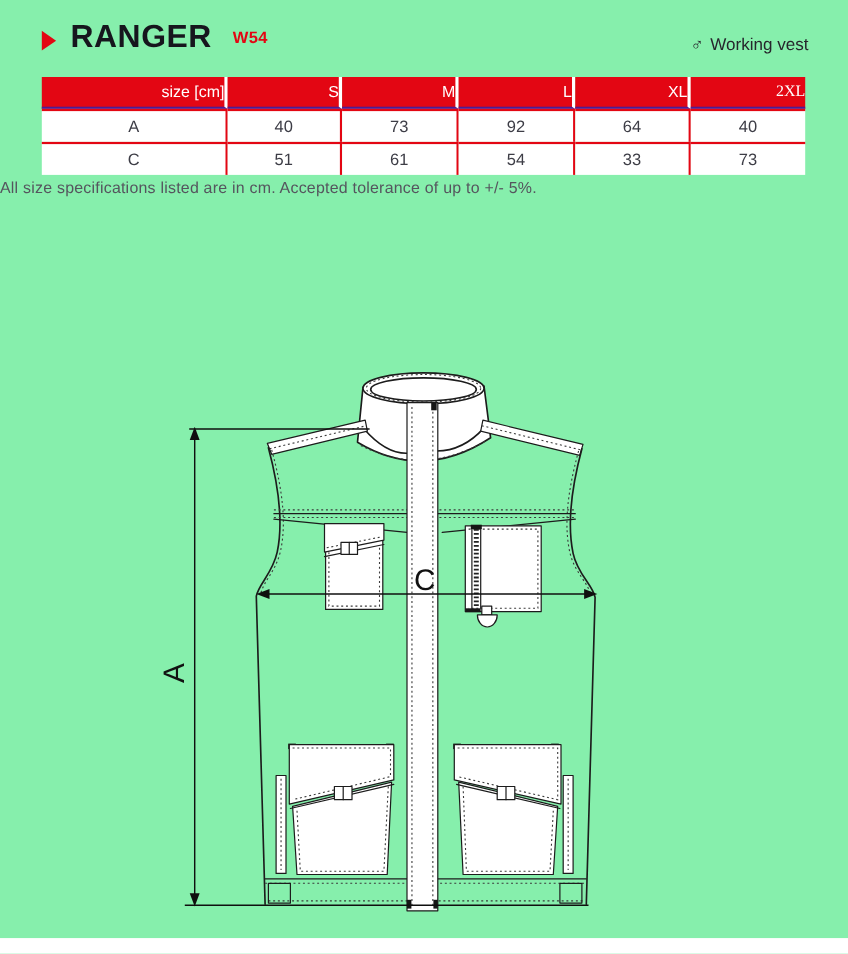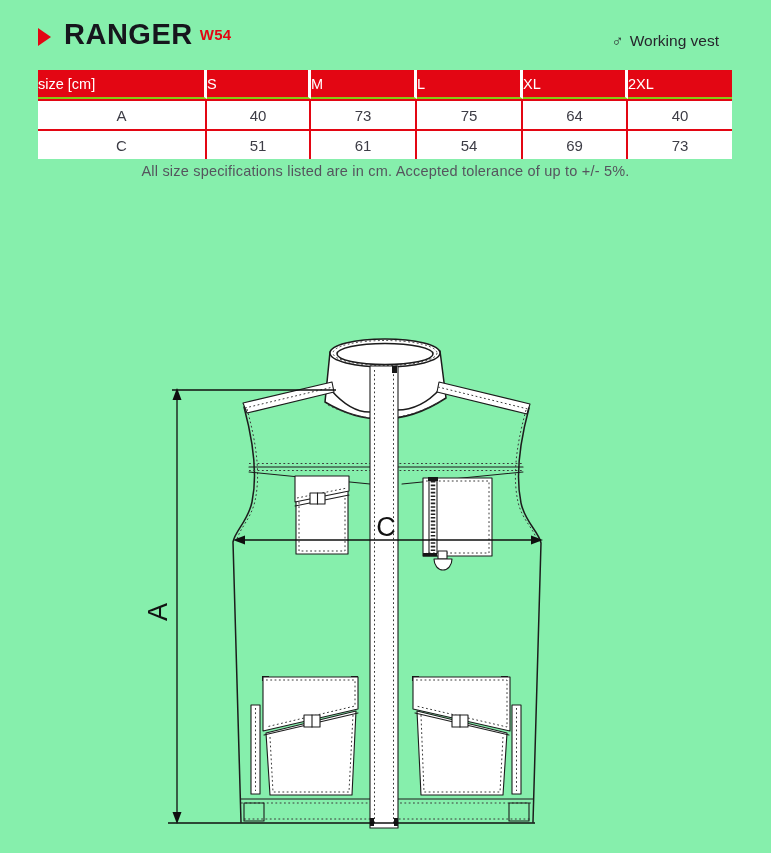--- a/index.html
+++ b/index.html
@@ -9,43 +9,43 @@
   }
 
   
   .header { position:absolute; top:20px; left:38px; right:36px; height:40px; }
   .brand { position:absolute; left:0; top:0; display:flex; align-items:center; }
   .tri {
     width:0; height:0; margin-right:13px; margin-top:4px;
     border-left:13px solid #e30613; border-top:9px solid transparent; border-bottom:9px solid transparent;
   }
   .title { font-size:29px; font-weight:800; letter-spacing:.5px; color:#16161d; line-height:1; }
-  .sku { font-size:15px; font-weight:800; color:#e30613; margin-left:7px; vertical-align:12px; letter-spacing:.3px; }
-  .ptype { position:absolute; right:16px; top:12px; font-size:15.5px; color:#26262c; }
+  .sku { font-size:15px; font-weight:800; color:#e30613; margin-left:19px; vertical-align:12px; letter-spacing:.3px; }
+  .ptype { position:absolute; right:0; top:12px; font-size:15.5px; color:#26262c; }
   .male { font-weight:700; margin-right:6px; font-size:16px; }
 
   
   .size-table { position:absolute; top:70px; left:38px; width:694px;
     border-collapse:separate; border-spacing:0; table-layout:fixed; }
   .size-table th {
     background:#e30613; color:#fff; font-weight:400; font-size:14.5px;
-    height:27px; text-align:left; padding:0;
-    border-right:3px solid #fff; border-bottom:2px solid #84cc16;
-  }
-  .size-table th:last-child { border-right:none; }
+    height:27px; text-align:right; padding:0;
+    border-right:3px solid #fff; border-bottom:2px solid #4c1d95;
+  }
+  .size-table th:last-child { border-right:none;font-family:Liberation Serif, serif; }
   .size-table td {
     font-size:15px; color:#3d3d46; text-align:center; height:28px; padding:0;
     border-right:2px solid #e30613; background:#fff;
   }
   .size-table td:last-child { border-right:none; }
   .size-table tr.row-first td { border-top:2px solid #e30613; }
   .size-table tr.row-next td { border-top:2px solid #e30613; }
 
   
-  .note { position:absolute; top:163px; left:0; width:100%; text-align:center;
+  .note { position:absolute; top:163px; left:0; width:100%; 
     font-size:14.5px; color:#55555e; letter-spacing:.2px; }
 
   
   .diagram { position:absolute; top:330px; left:0; }
   .ln  { fill:none; stroke:#1c1c1c; stroke-width:1.5; stroke-linecap:round; stroke-linejoin:round; }
   .lnt { fill:none; stroke:#1c1c1c; stroke-width:1.1; stroke-linecap:round; stroke-linejoin:round; }
   .st  { fill:none; stroke:#3a3a3a; stroke-width:1; stroke-dasharray:1.8 2.5; }
   .wf  { fill:#fff; }
   .blk { fill:#161616; stroke:none; }
   .dim { fill:none; stroke:#0f0f0f; stroke-width:1.3; }
@@ -85,30 +85,30 @@
         <th>L</th>
         <th>XL</th>
         <th>2XL</th>
       </tr>
     </thead>
     <tbody>
       <tr class="row-first">
         <td>A</td>
         <td>40</td>
         <td>73</td>
-        <td>75</td>
+        <td>92</td>
         <td>64</td>
         <td>40</td>
       </tr>
       <tr class="row-next">
         <td>C</td>
         <td>51</td>
         <td>61</td>
         <td>54</td>
-        <td>69</td>
+        <td>33</td>
         <td>73</td>
       </tr>
     </tbody>
   </table>
 
   <div class="note">All size specifications listed are in cm. Accepted tolerance of up to +/- 5%.</div>
 
   <svg class="diagram" width="771" height="537" viewBox="0 330 771 537">
 
     <g>

